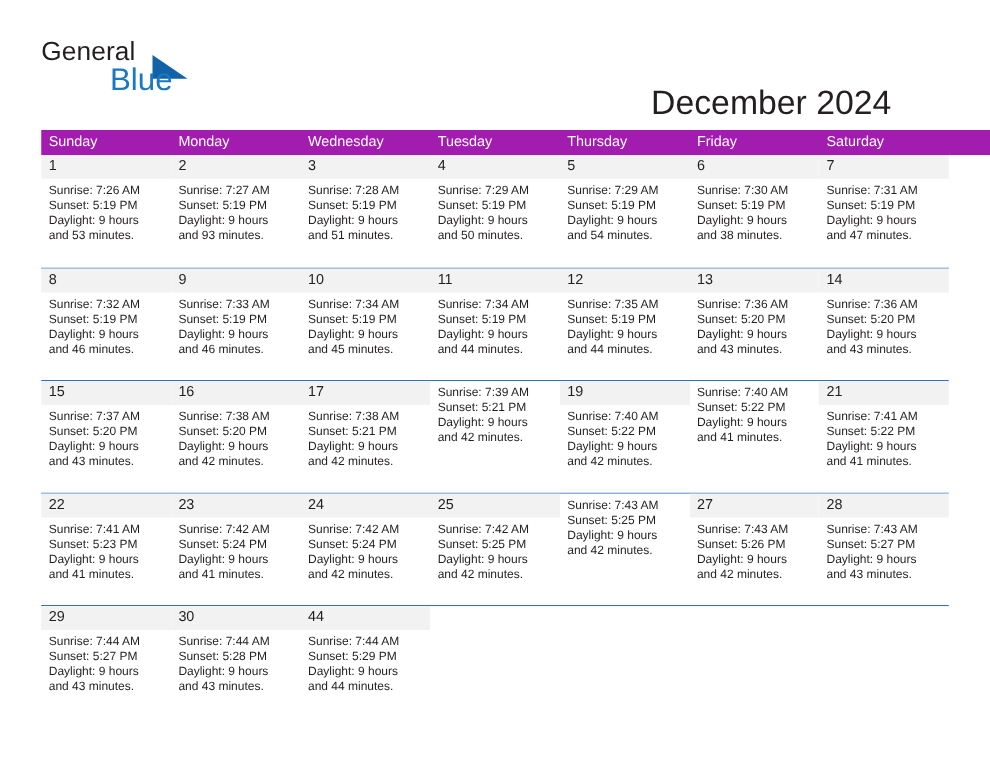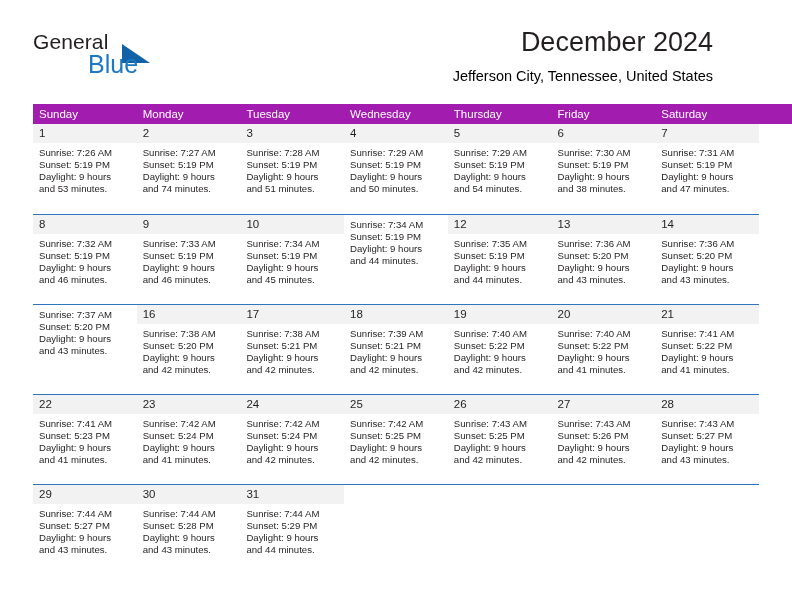--- a/index.html
+++ b/index.html
@@ -70,20 +70,21 @@
     right: 35px;
     top: 26px;
     text-align: right;
   }
   .cal-title {
     font-size: 27px;
     font-weight: normal;
     color: #231f20;
     line-height: 32px;
     white-space: nowrap;
+    margin-top: 40px;
   }
   .cal-subtitle {
     margin-top: 10px;
     font-size: 14.5px;
     color: #000000;
     line-height: 17px;
     white-space: nowrap;
   }
 
   
@@ -167,22 +168,22 @@
       <div class="cal-subtitle">Jefferson City, Tennessee, United States</div>
     </div>
 
   </div>
 
   <div class="calendar">
 
     <div class="weekday-row">
       <div class="weekday-cell">Sunday</div>
       <div class="weekday-cell">Monday</div>
+      <div class="weekday-cell">Wednesday</div>
       <div class="weekday-cell">Tuesday</div>
-      <div class="weekday-cell">Wednesday</div>
       <div class="weekday-cell">Thursday</div>
       <div class="weekday-cell">Friday</div>
       <div class="weekday-cell">Saturday</div>
     </div>
 
     <div class="week-row first">
       <div class="day-cell filled">
         <div class="day-num-band">1</div>
         <div class="day-body">
           <div>Sunrise: 7:26 AM</div>
@@ -190,21 +191,21 @@
           <div>Daylight: 9 hours</div>
           <div>and 53 minutes.</div>
         </div>
       </div>
       <div class="day-cell filled">
         <div class="day-num-band">2</div>
         <div class="day-body">
           <div>Sunrise: 7:27 AM</div>
           <div>Sunset: 5:19 PM</div>
           <div>Daylight: 9 hours</div>
-          <div>and 74 minutes.</div>
+          <div>and 93 minutes.</div>
         </div>
       </div>
       <div class="day-cell filled">
         <div class="day-num-band">3</div>
         <div class="day-body">
           <div>Sunrise: 7:28 AM</div>
           <div>Sunset: 5:19 PM</div>
           <div>Daylight: 9 hours</div>
           <div>and 51 minutes.</div>
         </div>
@@ -269,20 +270,21 @@
       <div class="day-cell filled">
         <div class="day-num-band">10</div>
         <div class="day-body">
           <div>Sunrise: 7:34 AM</div>
           <div>Sunset: 5:19 PM</div>
           <div>Daylight: 9 hours</div>
           <div>and 45 minutes.</div>
         </div>
       </div>
       <div class="day-cell filled">
+        <div class="day-num-band">11</div>
         <div class="day-body">
           <div>Sunrise: 7:34 AM</div>
           <div>Sunset: 5:19 PM</div>
           <div>Daylight: 9 hours</div>
           <div>and 44 minutes.</div>
         </div>
       </div>
       <div class="day-cell filled">
         <div class="day-num-band">12</div>
         <div class="day-body">
@@ -307,20 +309,21 @@
           <div>Sunrise: 7:36 AM</div>
           <div>Sunset: 5:20 PM</div>
           <div>Daylight: 9 hours</div>
           <div>and 43 minutes.</div>
         </div>
       </div>
     </div>
 
     <div class="week-row">
       <div class="day-cell filled">
+        <div class="day-num-band">15</div>
         <div class="day-body">
           <div>Sunrise: 7:37 AM</div>
           <div>Sunset: 5:20 PM</div>
           <div>Daylight: 9 hours</div>
           <div>and 43 minutes.</div>
         </div>
       </div>
       <div class="day-cell filled">
         <div class="day-num-band">16</div>
         <div class="day-body">
@@ -333,39 +336,37 @@
       <div class="day-cell filled">
         <div class="day-num-band">17</div>
         <div class="day-body">
           <div>Sunrise: 7:38 AM</div>
           <div>Sunset: 5:21 PM</div>
           <div>Daylight: 9 hours</div>
           <div>and 42 minutes.</div>
         </div>
       </div>
       <div class="day-cell filled">
-        <div class="day-num-band">18</div>
         <div class="day-body">
           <div>Sunrise: 7:39 AM</div>
           <div>Sunset: 5:21 PM</div>
           <div>Daylight: 9 hours</div>
           <div>and 42 minutes.</div>
         </div>
       </div>
       <div class="day-cell filled">
         <div class="day-num-band">19</div>
         <div class="day-body">
           <div>Sunrise: 7:40 AM</div>
           <div>Sunset: 5:22 PM</div>
           <div>Daylight: 9 hours</div>
           <div>and 42 minutes.</div>
         </div>
       </div>
       <div class="day-cell filled">
-        <div class="day-num-band">20</div>
         <div class="day-body">
           <div>Sunrise: 7:40 AM</div>
           <div>Sunset: 5:22 PM</div>
           <div>Daylight: 9 hours</div>
           <div>and 41 minutes.</div>
         </div>
       </div>
       <div class="day-cell filled">
         <div class="day-num-band">21</div>
         <div class="day-body">
@@ -408,21 +409,20 @@
       <div class="day-cell filled">
         <div class="day-num-band">25</div>
         <div class="day-body">
           <div>Sunrise: 7:42 AM</div>
           <div>Sunset: 5:25 PM</div>
           <div>Daylight: 9 hours</div>
           <div>and 42 minutes.</div>
         </div>
       </div>
       <div class="day-cell filled">
-        <div class="day-num-band">26</div>
         <div class="day-body">
           <div>Sunrise: 7:43 AM</div>
           <div>Sunset: 5:25 PM</div>
           <div>Daylight: 9 hours</div>
           <div>and 42 minutes.</div>
         </div>
       </div>
       <div class="day-cell filled">
         <div class="day-num-band">27</div>
         <div class="day-body">
@@ -456,21 +456,21 @@
       <div class="day-cell filled">
         <div class="day-num-band">30</div>
         <div class="day-body">
           <div>Sunrise: 7:44 AM</div>
           <div>Sunset: 5:28 PM</div>
           <div>Daylight: 9 hours</div>
           <div>and 43 minutes.</div>
         </div>
       </div>
       <div class="day-cell filled">
-        <div class="day-num-band">31</div>
+        <div class="day-num-band">44</div>
         <div class="day-body">
           <div>Sunrise: 7:44 AM</div>
           <div>Sunset: 5:29 PM</div>
           <div>Daylight: 9 hours</div>
           <div>and 44 minutes.</div>
         </div>
       </div>
       <div class="day-cell">
         <div class="day-num-band"></div>
       </div>

